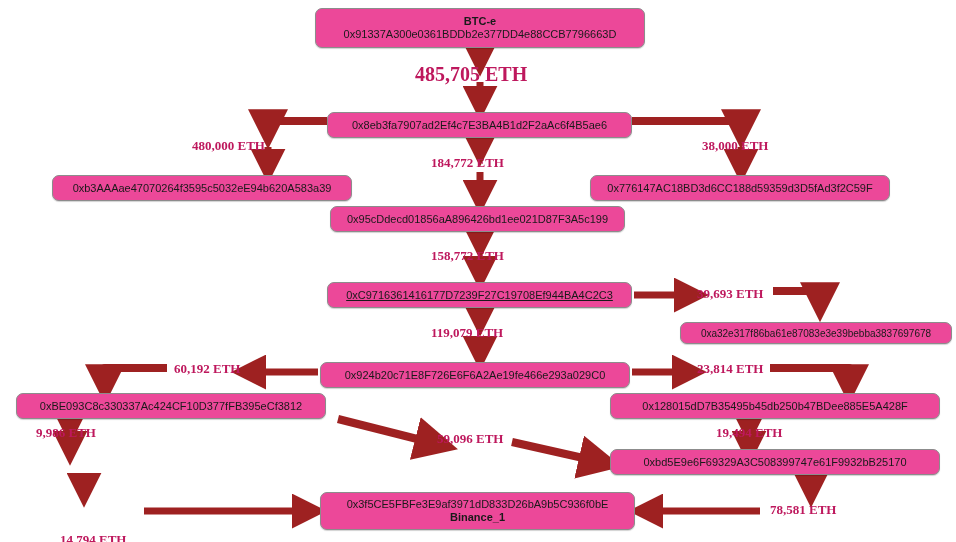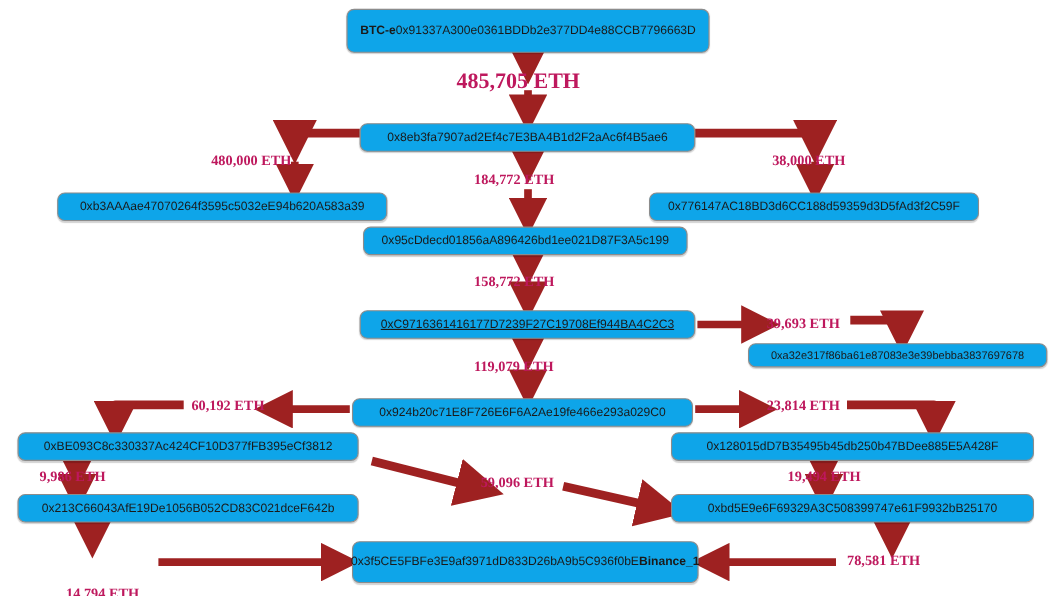--- a/index.html
+++ b/index.html
@@ -22,25 +22,25 @@
     position: absolute;
     left: 0;
     top: 0;
     width: 956px;
     height: 542px;
     pointer-events: none;
   }
   .node {
     position: absolute;
     box-sizing: border-box;
-    background: #0ea5e9;
+    background: #ec4899;
     border: 1px solid #8c8c8c;
     border-radius: 7px;
     display: flex;
-    flex-direction: row;
+    flex-direction: column;
     align-items: center;
     justify-content: center;
     color: #1a1a1a;
     font-family: "Liberation Sans", sans-serif;
     font-size: 11px;
     line-height: 13px;
     white-space: nowrap;
     box-shadow: 0 1px 1px rgba(0,0,0,0.18);
   }
   .node .addr {
@@ -163,39 +163,36 @@
   </div>
 
   <div class="node" style="left:330px; top:206px; width:295px; height:26px;">
     <span class="addr">0x95cDdecd01856aA896426bd1ee021D87F3A5c199</span>
   </div>
 
   <div class="node" style="left:327px; top:282px; width:305px; height:26px;text-decoration:underline;">
     <span class="addr">0xC9716361416177D7239F27C19708Ef944BA4C2C3</span>
   </div>
 
-  <div class="node" style="left:680px; top:312px; width:272px; height:22px; font-size:10px;">
+  <div class="node" style="left:680px; top:322px; width:272px; height:22px; font-size:10px;">
     <span class="addr" style="font-size:10px;">0xa32e317f86ba61e87083e3e39bebba3837697678</span>
   </div>
 
   <div class="node" style="left:320px; top:362px; width:310px; height:26px;">
     <span class="addr">0x924b20c71E8F726E6F6A2Ae19fe466e293a029C0</span>
   </div>
 
   <div class="node" style="left:16px; top:393px; width:310px; height:26px;">
     <span class="addr">0xBE093C8c330337Ac424CF10D377fFB395eCf3812</span>
   </div>
 
   <div class="node" style="left:610px; top:393px; width:330px; height:26px;">
     <span class="addr">0x128015dD7B35495b45db250b47BDee885E5A428F</span>
   </div>
 
-  <div class="node" style="left:16px; top:449px; width:310px; height:26px;">
-    <span class="addr">0x213C66043AfE19De1056B052CD83C021dceF642b</span>
-  </div>
 
   <div class="node" style="left:610px; top:449px; width:330px; height:26px;">
     <span class="addr">0xbd5E9e6F69329A3C508399747e61F9932bB25170</span>
   </div>
 
   <div class="node has-tag" style="left:320px; top:492px; width:315px; height:38px;">
     <span class="addr">0x3f5CE5FBFe3E9af3971dD833D26bA9b5C936f0bE</span>
     <span class="tag">Binance_1</span>
   </div>
 

